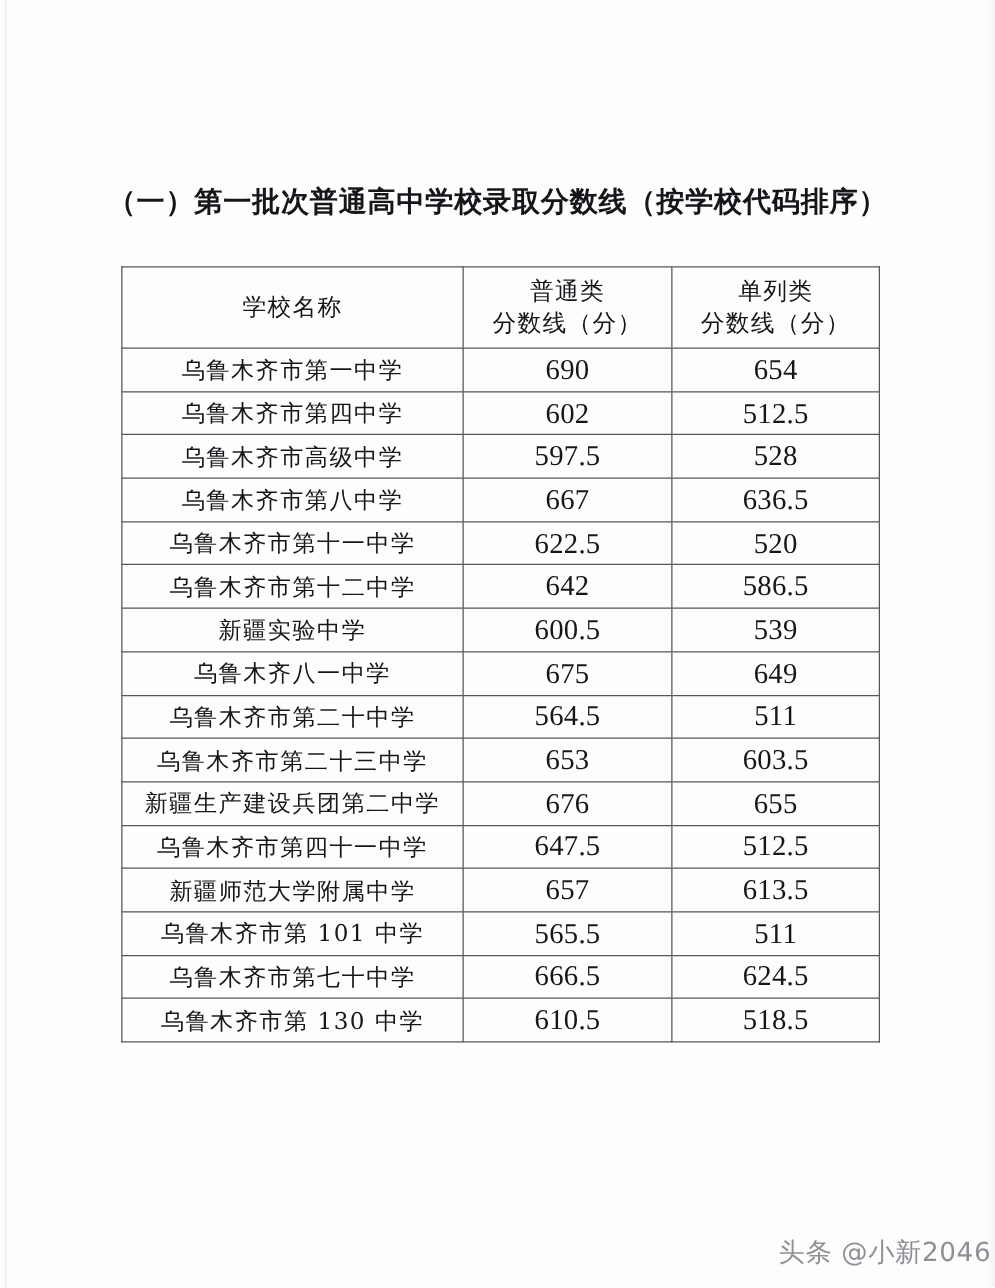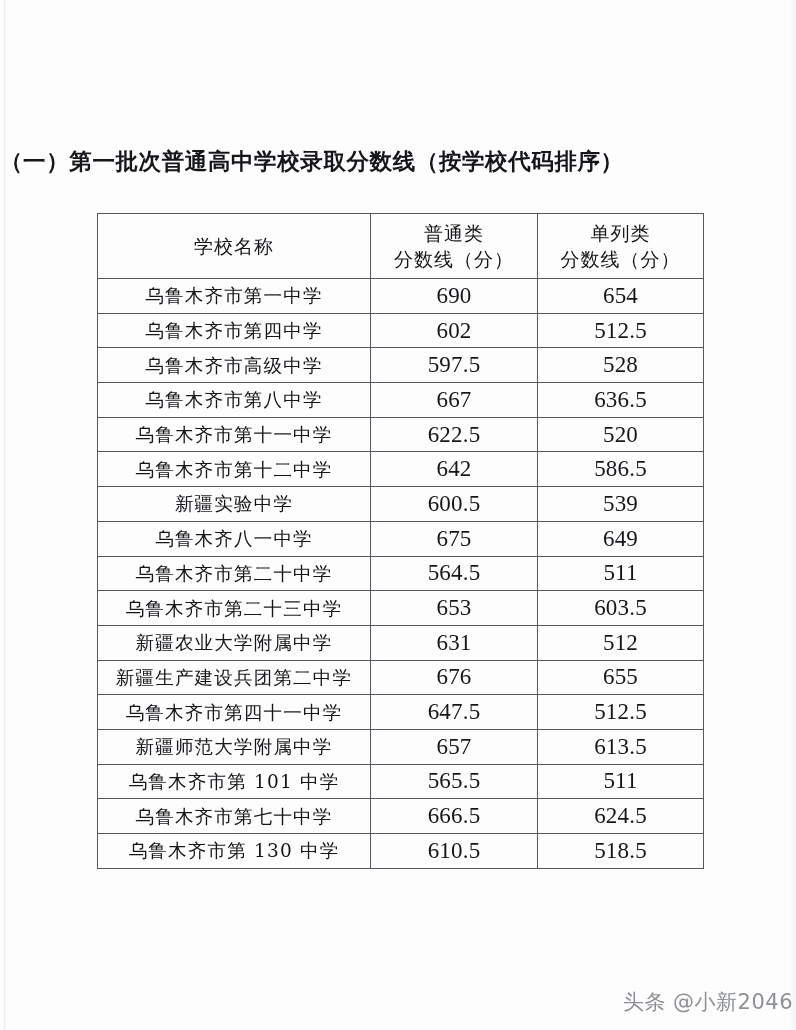--- a/index.html
+++ b/index.html
@@ -30,20 +30,21 @@
     width: 6px; height: 1030px;
     background: linear-gradient(to right, #fafafa, #f2f2f2);
     opacity: .8;
   }
 
   #page-title {
     position: absolute;
     left: 0;
     top: 146px;
     width: 796px;
+    text-align: center;
     font-size: 22.5px;
     font-weight: bold;
     letter-spacing: 0.6px;
     color: #14161a;
     white-space: nowrap;
     font-family: "DejaVu Serif", "Liberation Serif", serif;
   }
 
   #scores-table {
     position: absolute;
@@ -178,25 +179,20 @@
         <td class="school-cell">乌鲁木齐市第二十中学</td>
         <td class="score-cell">564.5</td>
         <td class="score-cell">511</td>
       </tr>
       <tr>
         <td class="school-cell">乌鲁木齐市第二十三中学</td>
         <td class="score-cell">653</td>
         <td class="score-cell">603.5</td>
       </tr>
       <tr>
-        <td class="school-cell">新疆农业大学附属中学</td>
-        <td class="score-cell">631</td>
-        <td class="score-cell">512</td>
-      </tr>
-      <tr>
         <td class="school-cell">新疆生产建设兵团第二中学</td>
         <td class="score-cell">676</td>
         <td class="score-cell">655</td>
       </tr>
       <tr>
         <td class="school-cell">乌鲁木齐市第四十一中学</td>
         <td class="score-cell">647.5</td>
         <td class="score-cell">512.5</td>
       </tr>
       <tr>

